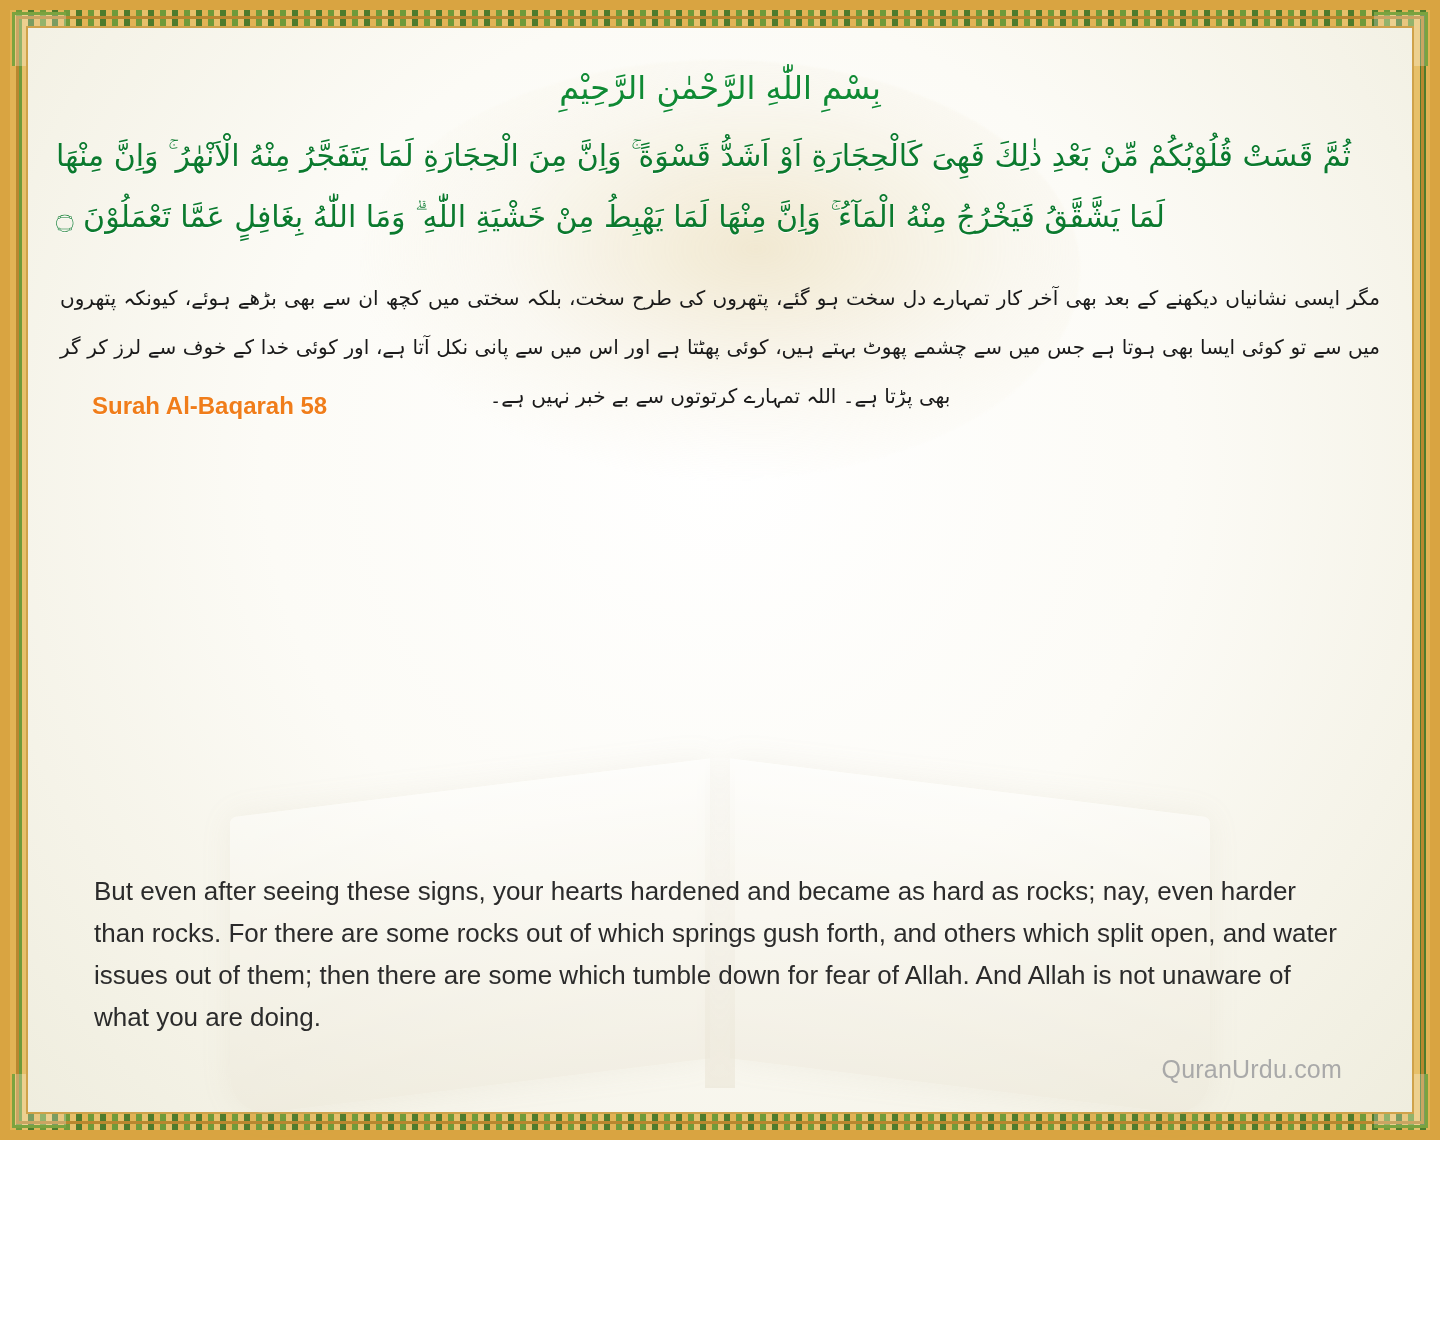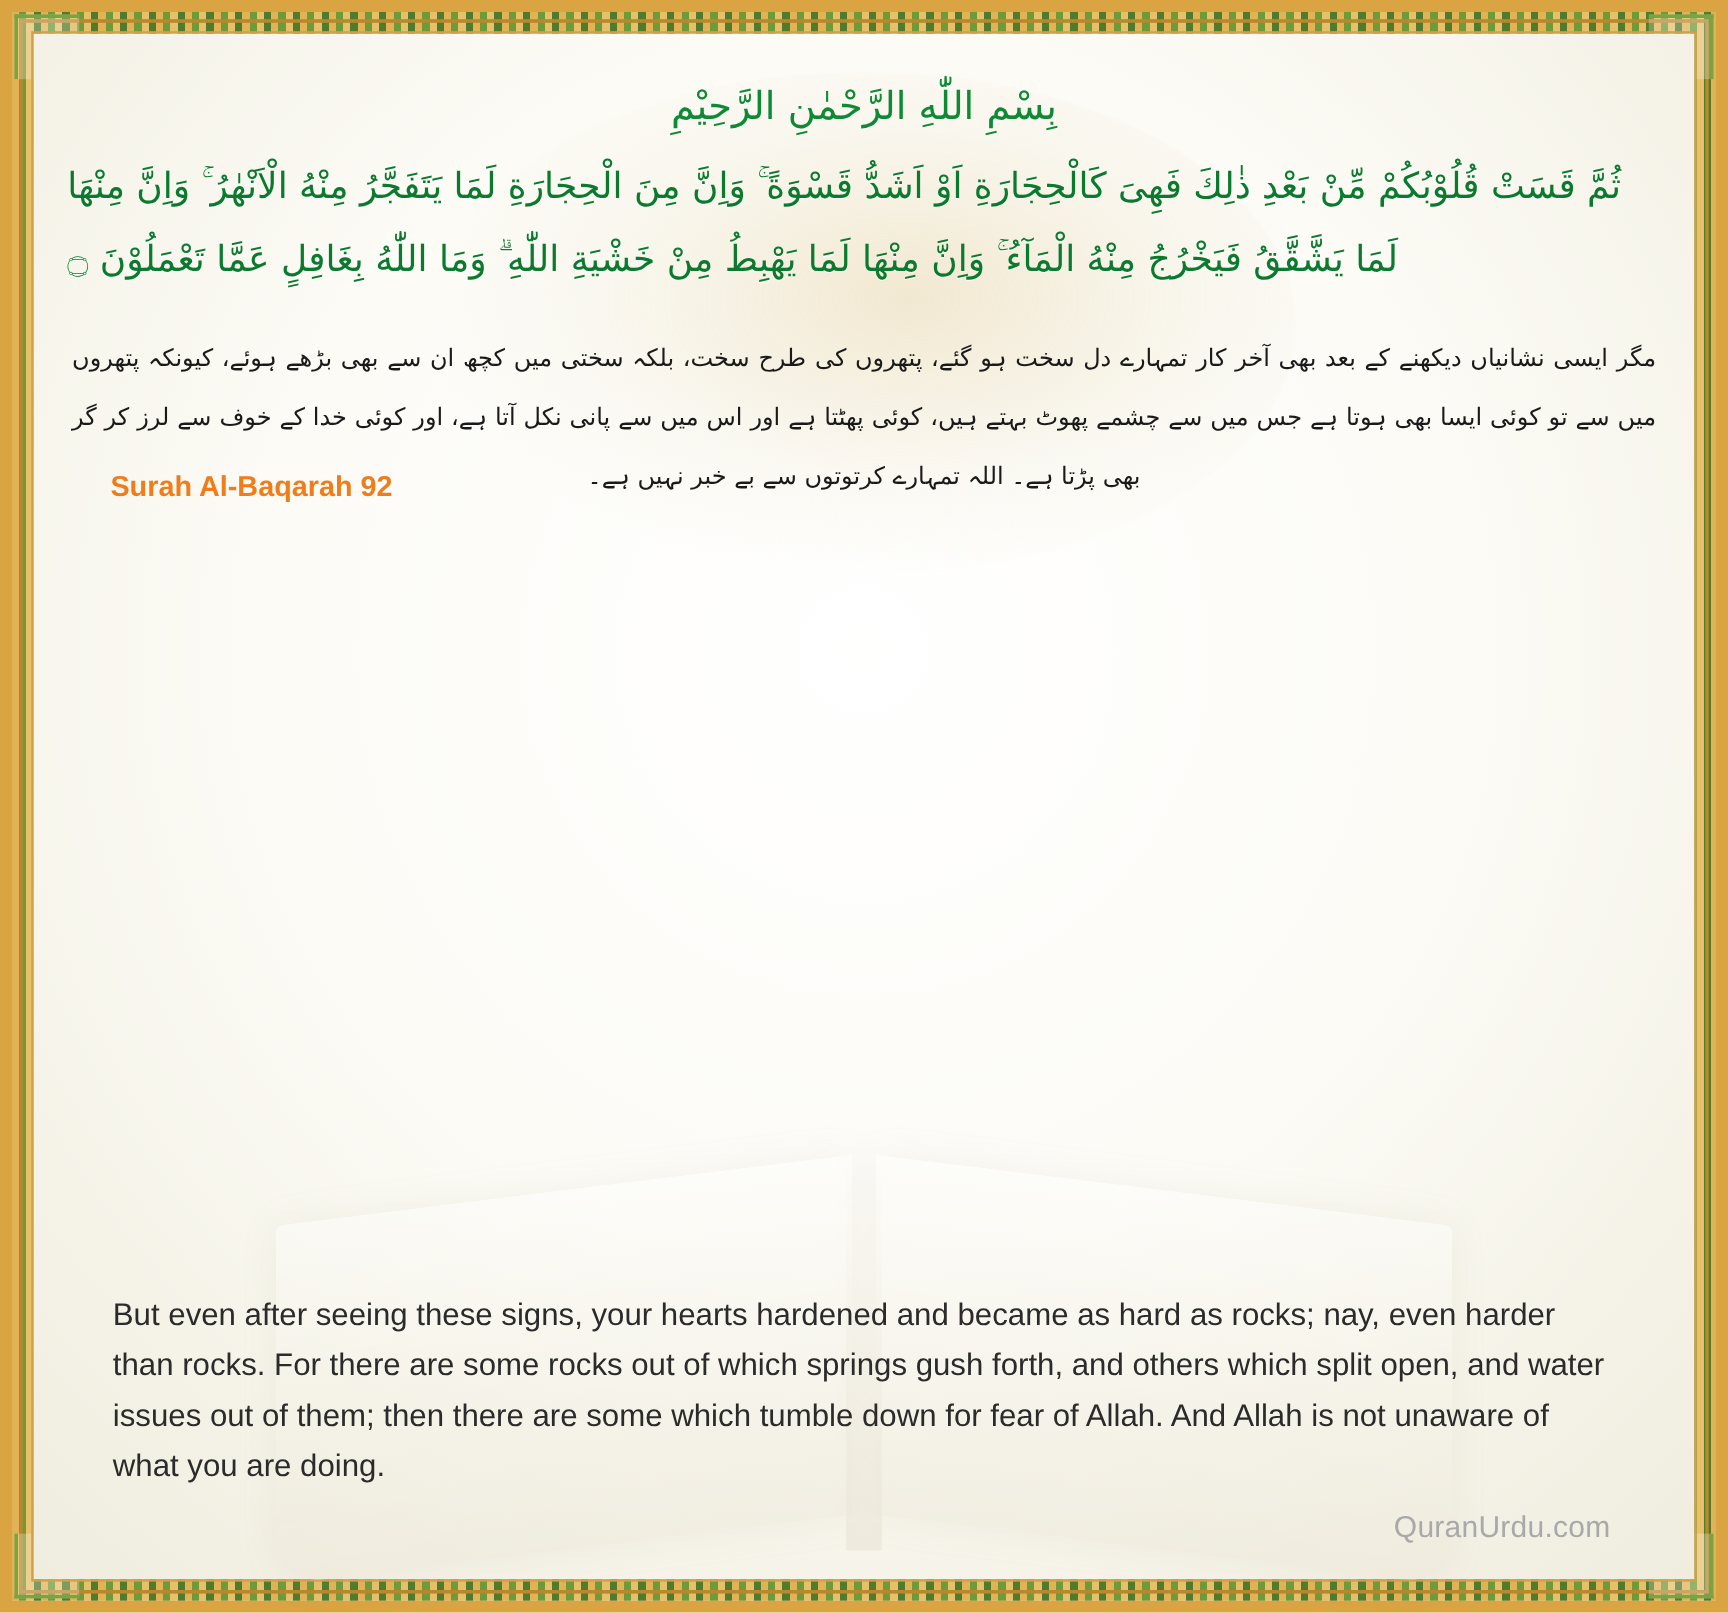--- a/index.html
+++ b/index.html
@@ -10,21 +10,21 @@
     width: 1440px;
     height: 1344px;
     background: #ffffff;
     font-family: "Liberation Sans", sans-serif;
     overflow: hidden;
   }
 
   .page {
     position: relative;
     width: 1440px;
-    height: 1344px;
+    height: 1140px;
     box-sizing: border-box;
     background:
       radial-gradient(circle at 50% 40%, #ffffff 0%, #fbfaf4 45%, #f3f1e4 75%, #eceadb 100%);
     overflow: hidden;
   }
 
   
   .border-outer {
     position: absolute;
     inset: 0;
@@ -219,21 +219,21 @@
     <div class="page-r"></div>
     <div class="spine"></div>
   </div>
 
   <div class="content">
 
     <div class="bismillah">بِسْمِ اللّٰهِ الرَّحْمٰنِ الرَّحِيْمِ</div>
 
     <div class="arabic-block">ثُمَّ قَسَتْ قُلُوْبُكُمْ مِّنْ بَعْدِ ذٰلِكَ فَهِىَ كَالْحِجَارَةِ اَوْ اَشَدُّ قَسْوَةً ۚ وَاِنَّ مِنَ الْحِجَارَةِ لَمَا يَتَفَجَّرُ مِنْهُ الْاَنْهٰرُ ۚ وَاِنَّ مِنْهَا لَمَا يَشَّقَّقُ فَيَخْرُجُ مِنْهُ الْمَآءُ ۚ وَاِنَّ مِنْهَا لَمَا يَهْبِطُ مِنْ خَشْيَةِ اللّٰهِ ۗ وَمَا اللّٰهُ بِغَافِلٍ عَمَّا تَعْمَلُوْنَ ۝</div>
 
-    <div class="surah-label">Surah Al-Baqarah 92</div>
+    <div class="surah-label">Surah Al-Baqarah 58</div>
 
     <div class="urdu-block">مگر ایسی نشانیاں دیکھنے کے بعد بھی آخر کار تمہارے دل سخت ہو گئے، پتھروں کی طرح سخت، بلکہ سختی میں کچھ ان سے بھی بڑھے ہوئے، کیونکہ پتھروں میں سے تو کوئی ایسا بھی ہوتا ہے جس میں سے چشمے پھوٹ بہتے ہیں، کوئی پھٹتا ہے اور اس میں سے پانی نکل آتا ہے، اور کوئی خدا کے خوف سے لرز کر گر بھی پڑتا ہے۔ اللہ تمہارے کرتوتوں سے بے خبر نہیں ہے۔</div>
 
     <div class="english-block">But even after seeing these signs, your hearts hardened and became as hard as rocks; nay, even harder than rocks. For there are some rocks out of which springs gush forth, and others which split open, and water issues out of them; then there are some which tumble down for fear of Allah. And Allah is not unaware of what you are doing.</div>
 
     <div class="site-credit">QuranUrdu.com</div>
 
   </div>
 </div>
 

